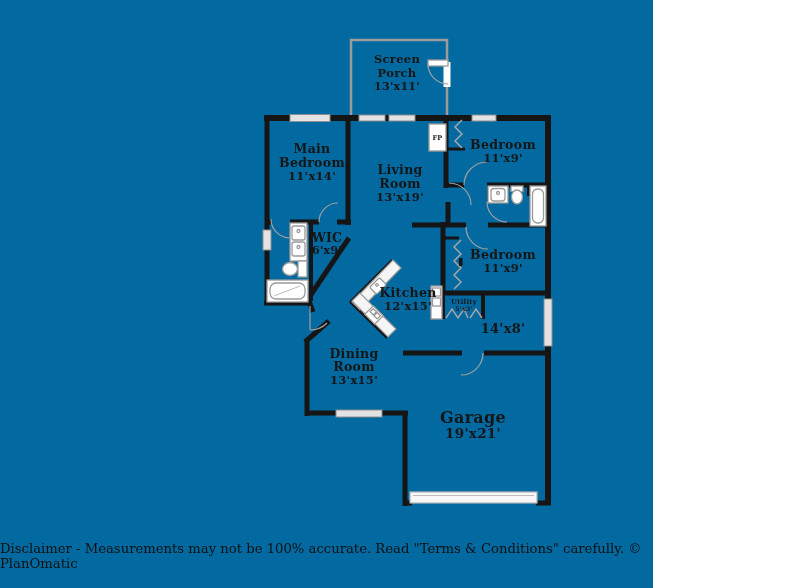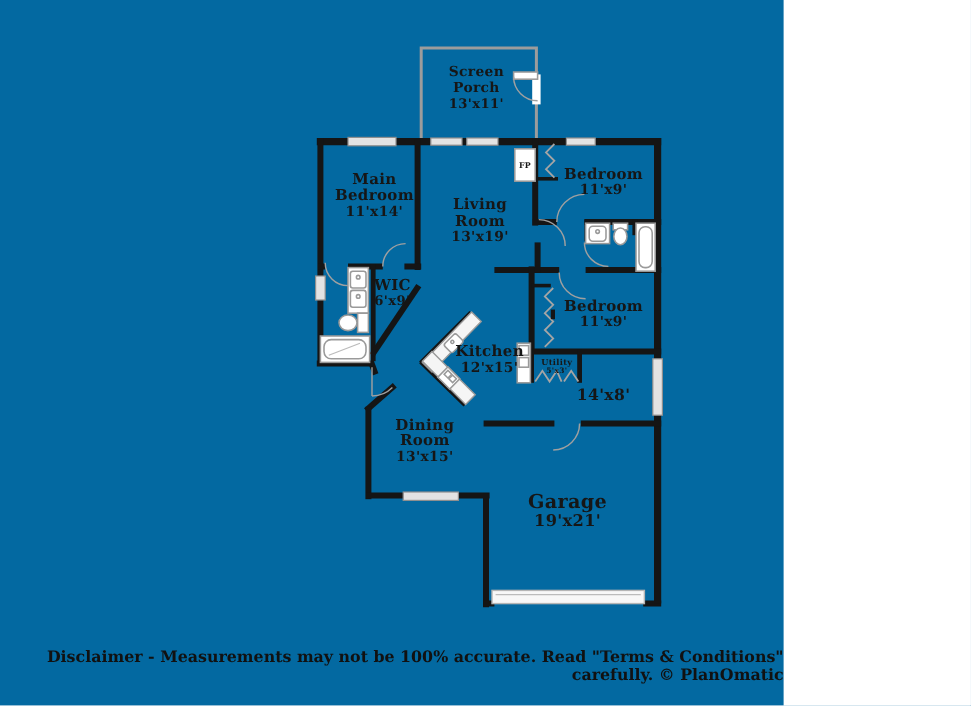--- a/index.html
+++ b/index.html
@@ -13,22 +13,22 @@
   .porchwall{stroke:#9c9c9c;stroke-width:2.5;fill:none;}
   .win{fill:#e3e3e3;stroke:#8f8f8f;stroke-width:1;}
   .gdoor{fill:#f7f7f7;stroke:#b5b5b5;stroke-width:1.2;}
   .arc{fill:none;stroke:#a0a0a0;stroke-width:1.2;}
   .fix{fill:#ffffff;stroke:#9a9a9a;stroke-width:1.3;}
   .cfill{fill:#f5f5f5;stroke:#9a9a9a;stroke-width:1.2;}
   .zig{fill:none;stroke:#a5a5a5;stroke-width:1.5;}
   .thin{stroke:#bbbbbb;stroke-width:1;fill:none;}
   .lbl{font-family:"DejaVu Serif", serif;font-weight:bold;fill:#161616;
        text-anchor:middle;letter-spacing:.3px;}
-  .footer{position:absolute;left:0;top:541px;width:100%;text-align:right;
-          font-size:13.2px;color:#111;font-family:"DejaVu Serif", serif;font-weight:bold;}
+  .footer{position:absolute;left:0;top:541px;width:100%;text-align:left;
+          font-size:13.2px;color:#111;font-family:"DejaVu Serif", serif;}
 </style>
 </head>
 <body>
 
 <div class="page">
 <svg width="809" height="588" viewBox="0 0 809 588">
 
   <g>
     <path class="porchwall" d="M 351,115 V 40 H 447 V 115"></path>
     <rect x="443.5" y="62" width="7" height="25" fill="#ffffff" stroke="none"></rect>

